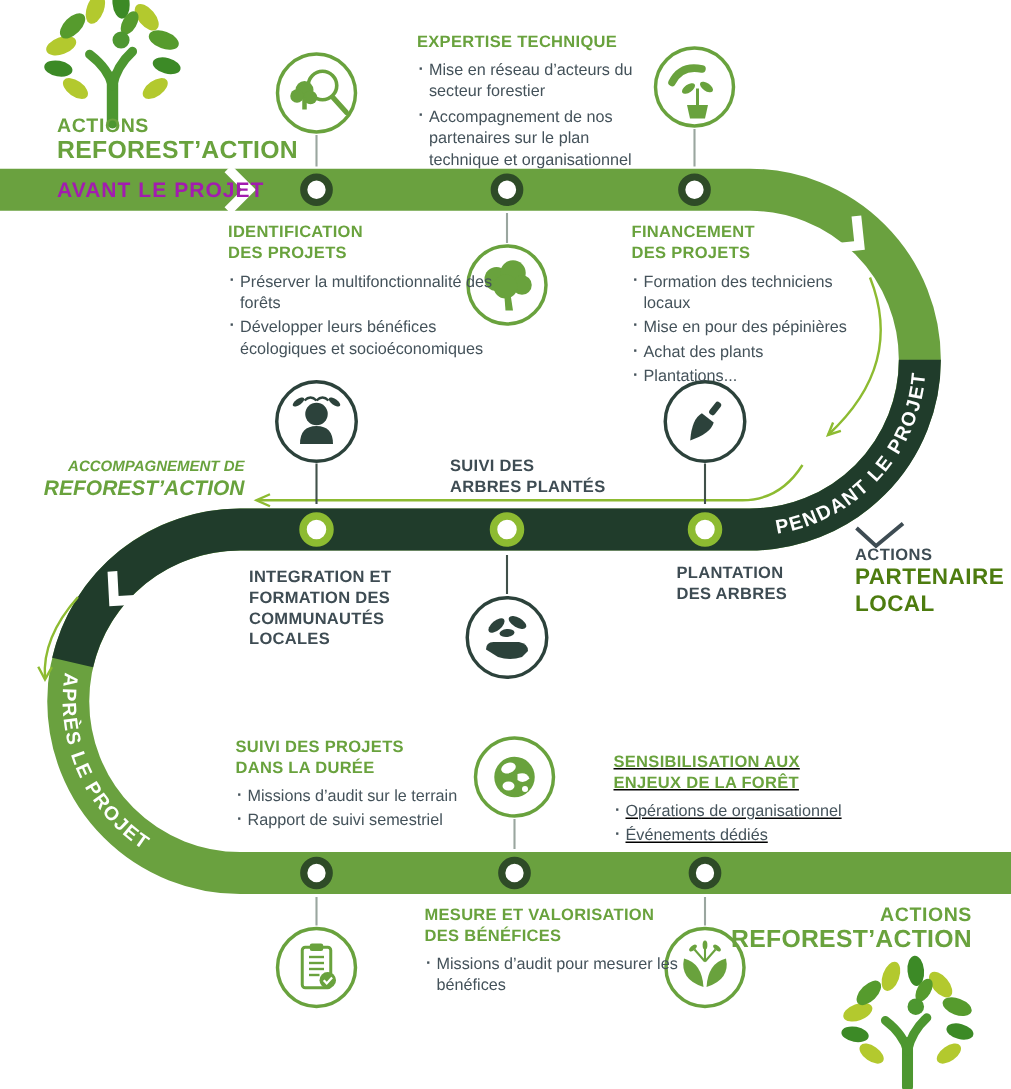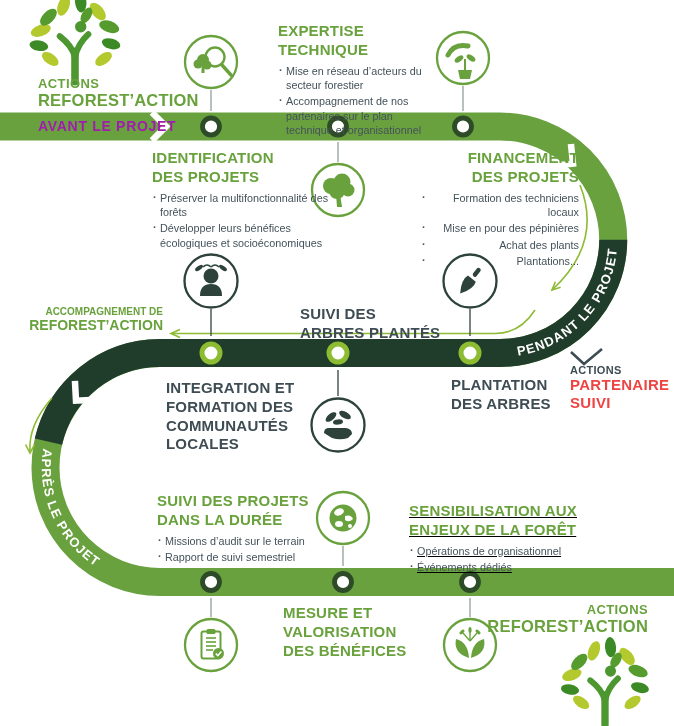--- a/index.html
+++ b/index.html
@@ -2,33 +2,33 @@
 <html><head>
 <meta charset="utf-8">
 <style>
   html,body{margin:0;padding:0;background:#fff;}
   .stage{
     position:relative;width:674px;height:726px;overflow:hidden;background:#fff;
     font-family:"Liberation Sans", sans-serif;
   }
   .stage svg{position:absolute;left:0;top:0;}
   .txt{position:absolute;}
-  .h{font-weight:bold;font-size:15px;line-height:1.25;letter-spacing:.2px;white-space:pre-line;}
+  .h{font-weight:bold;font-size:11px;line-height:1.25;letter-spacing:.2px;white-space:pre-line;}
   .g{color:#69a23d;}
   .d{color:#3e4c53;}
   .bl{position:relative;padding-left:8px;font-size:10.8px;line-height:1.34;color:#44525a;margin-top:2px;}
   .bl::before{content:"·";position:absolute;left:1px;top:-1px;font-weight:bold;color:#44525a;}
   .bullets{margin-top:4px;}
   .band-label{position:absolute;color:#a21caf;font-weight:bold;font-size:14px;letter-spacing:.7px;}
   .brand .l1{font-weight:bold;font-size:13px;color:#69a23d;letter-spacing:.4px;}
   .brand .l2{font-weight:bold;font-size:16.5px;color:#69a23d;letter-spacing:.2px;}
   .acc .l1{font-weight:bold;font-size:10px;color:#69a23d;}
   .acc .l2{font-weight:bold;font-size:14px;color:#69a23d;}
   .partner .l1{font-weight:bold;font-size:11px;color:#3e4c53;letter-spacing:.3px;}
-  .partner .l2{font-weight:bold;font-size:15px;color:#ef4444;line-height:1.18;letter-spacing:.3px;}
+  .partner .l2{font-weight:bold;font-size:15px;color:#4d7c0f;line-height:1.18;letter-spacing:.3px;}
   .right{text-align:right;}
 </style>
 </head>
 <body>
 
 <div class="stage">
 
 <svg width="674" height="726" viewBox="0 0 674 726">
   <defs>
     <g id="rfa-tree">
@@ -228,32 +228,32 @@
 
 <div class="txt" style="left:152px;top:149px;width:185px;">
   <div class="h g">IDENTIFICATION
 DES PROJETS</div>
   <div class="bullets">
     <div class="bl">Préserver la multifonctionnalité des forêts</div>
     <div class="bl">Développer leurs bénéfices écologiques et socioéconomiques</div>
   </div>
 </div>
 
-<div class="txt" style="left:421px;top:149px;width:158px;text-align:right;">
+<div class="txt" style="left:421px;top:149px;width:158px;">
   <div class="h g">FINANCEMENT
 DES PROJETS</div>
   <div class="bullets">
     <div class="bl">Formation des techniciens locaux</div>
     <div class="bl">Mise en pour des pépinières</div>
     <div class="bl">Achat des plants</div>
     <div class="bl">Plantations...</div>
   </div>
 </div>
 
-<div class="txt acc right" style="left:20px;top:306px;width:143px;">
+<div class="txt acc right" style="left:20px;top:306px;width:143px;font-style:italic;">
   <div class="l1">ACCOMPAGNEMENT DE</div>
   <div class="l2">REFOREST’ACTION</div>
 </div>
 
 <div class="txt" style="left:300px;top:305px;">
   <div class="h d">SUIVI DES
 ARBRES PLANTÉS</div>
 </div>
 
 <div class="txt" style="left:166px;top:379px;">
@@ -264,21 +264,21 @@
 </div>
 
 <div class="txt" style="left:435px;top:376px;margin-left:16px;">
   <div class="h d">PLANTATION
 DES ARBRES</div>
 </div>
 
 <div class="txt partner" style="left:570px;top:364px;">
   <div class="l1">ACTIONS</div>
   <div class="l2">PARTENAIRE</div>
-  <div class="l2">SUIVI</div>
+  <div class="l2">LOCAL</div>
 </div>
 
 <div class="txt" style="left:157px;top:492px;width:180px;">
   <div class="h g">SUIVI DES PROJETS
 DANS LA DURÉE</div>
   <div class="bullets">
     <div class="bl">Missions d’audit sur le terrain</div>
     <div class="bl">Rapport de suivi semestriel</div>
   </div>
 </div>
@@ -289,16 +289,17 @@
   <div class="bullets">
     <div class="bl">Opérations de organisationnel</div>
     <div class="bl">Événements dédiés</div>
   </div>
 </div>
 
 <div class="txt" style="left:283px;top:604px;width:180px;">
   <div class="h g">MESURE ET VALORISATION
 DES BÉNÉFICES</div>
   <div class="bullets">
+    <div class="bl">Missions d’audit pour mesurer les bénéfices</div>
   </div>
 </div>
 
 </div>
 
 </body></html>

